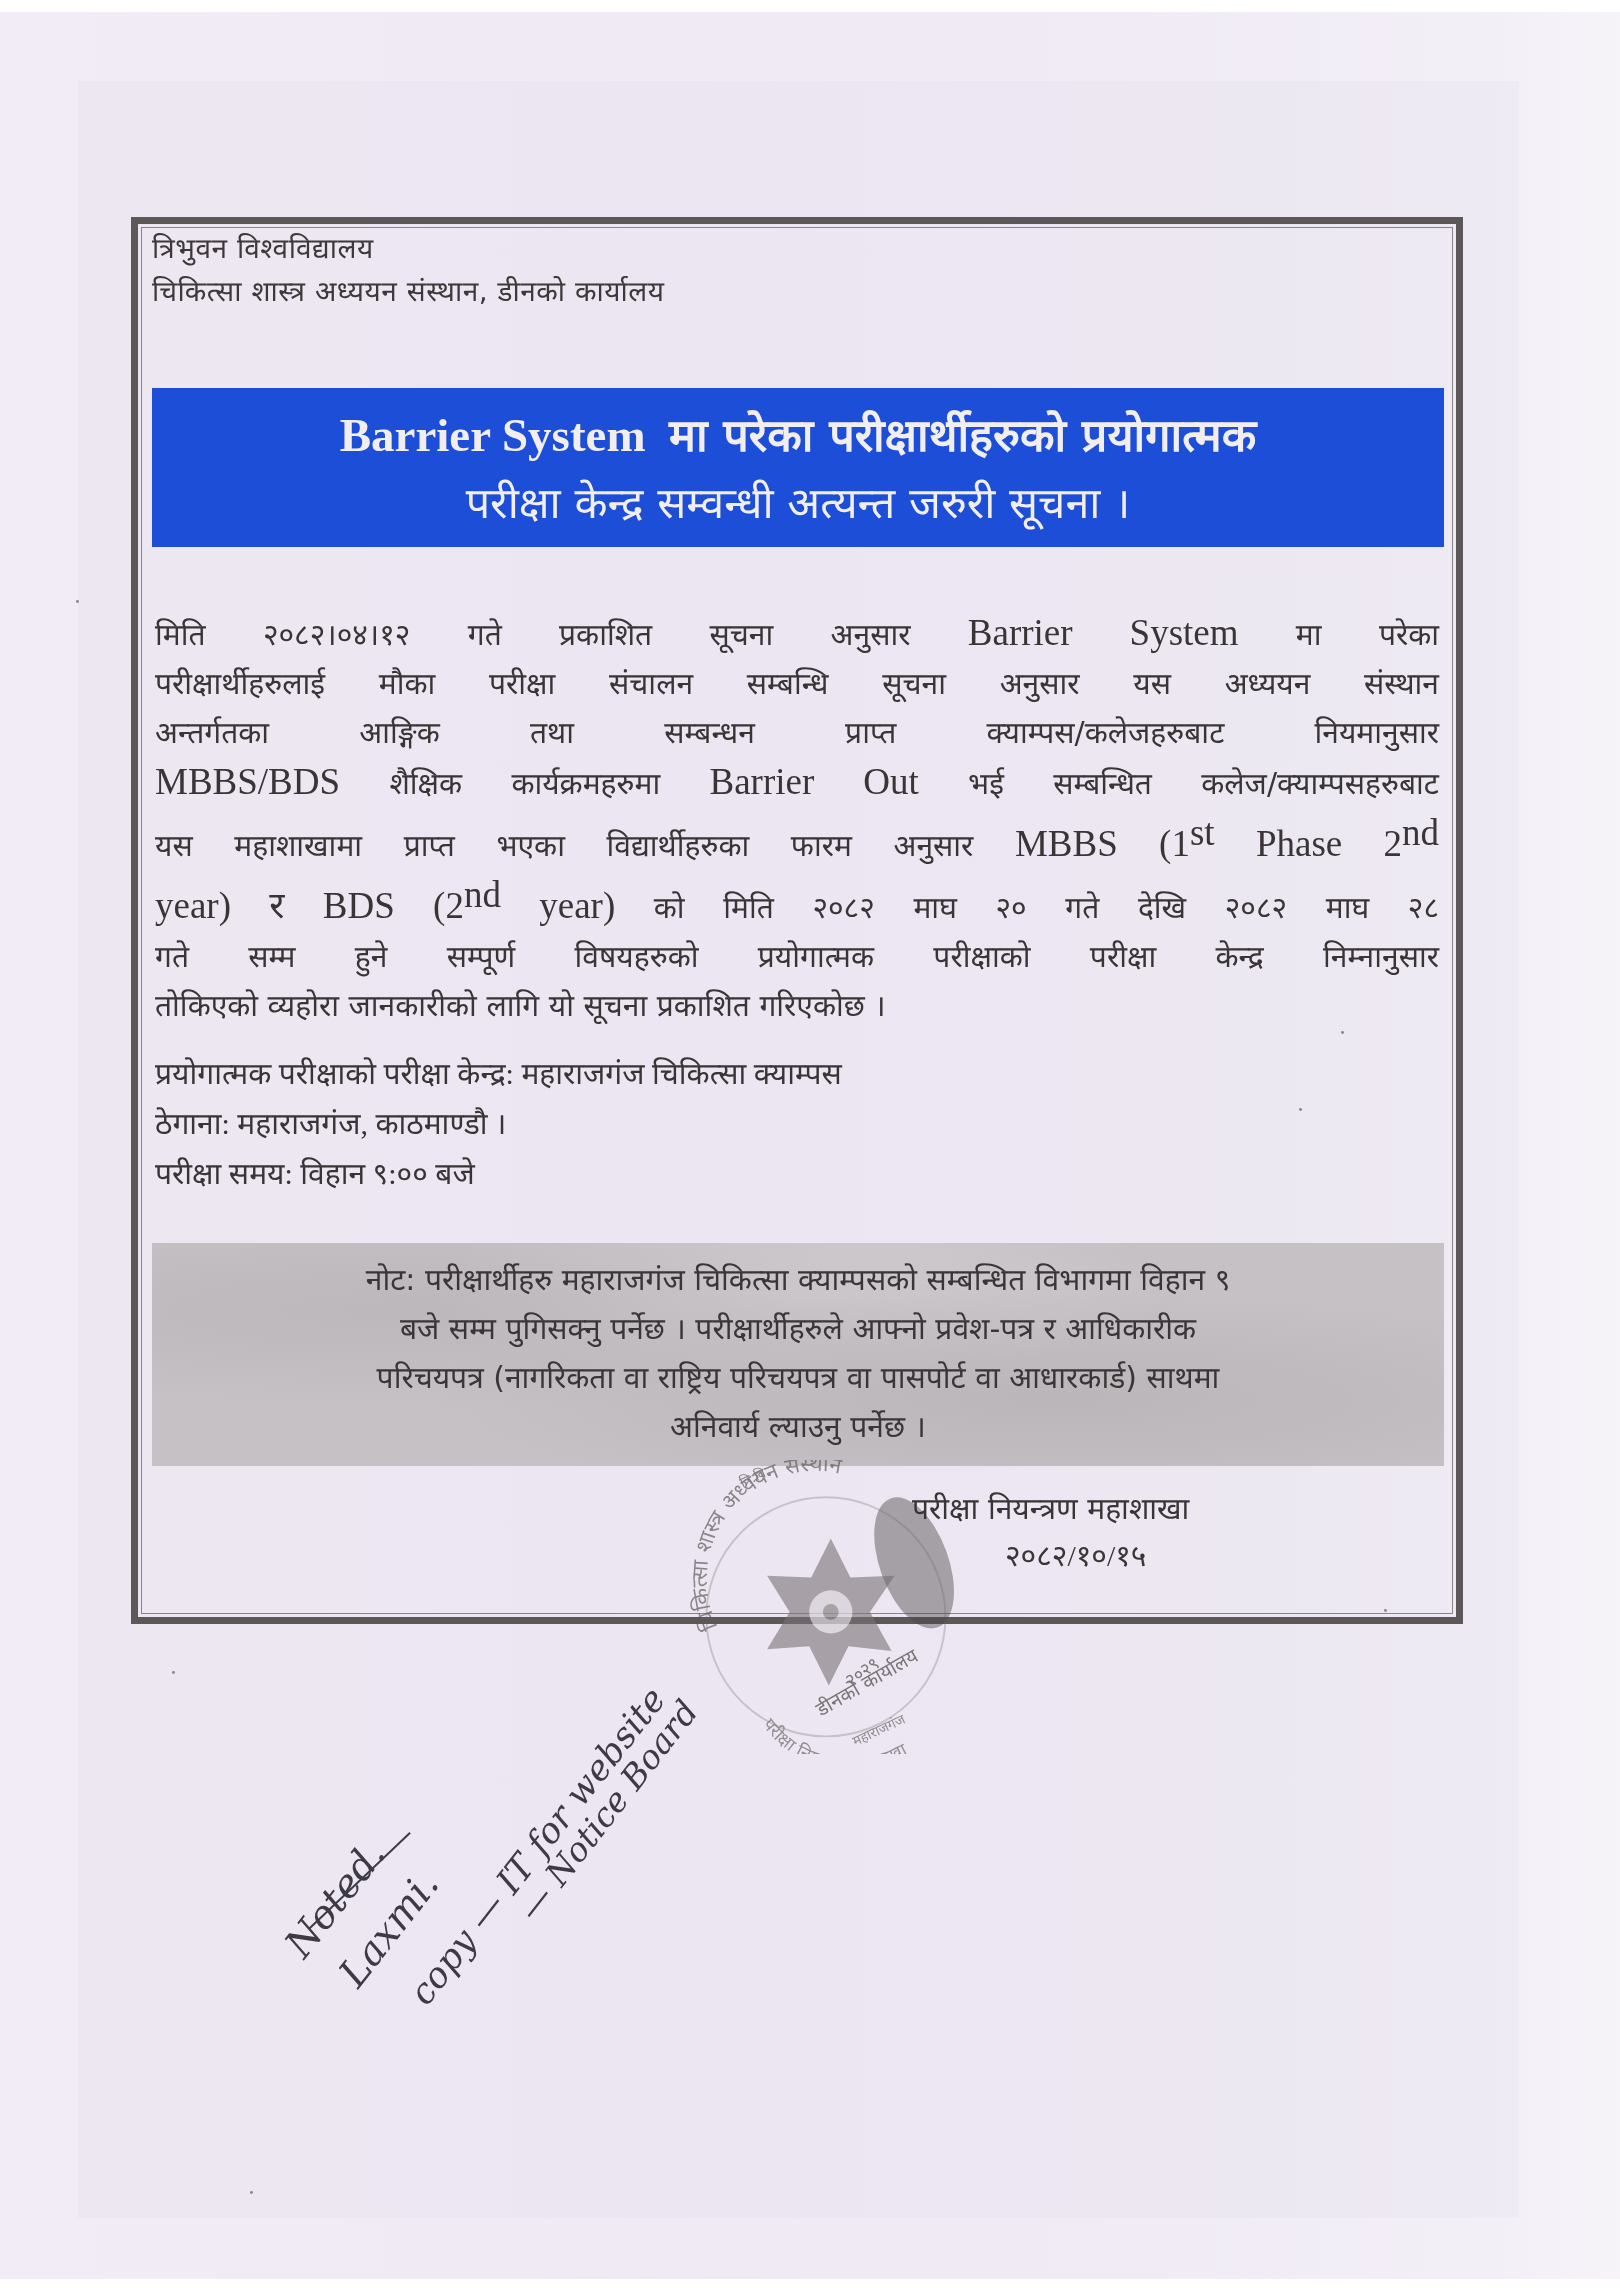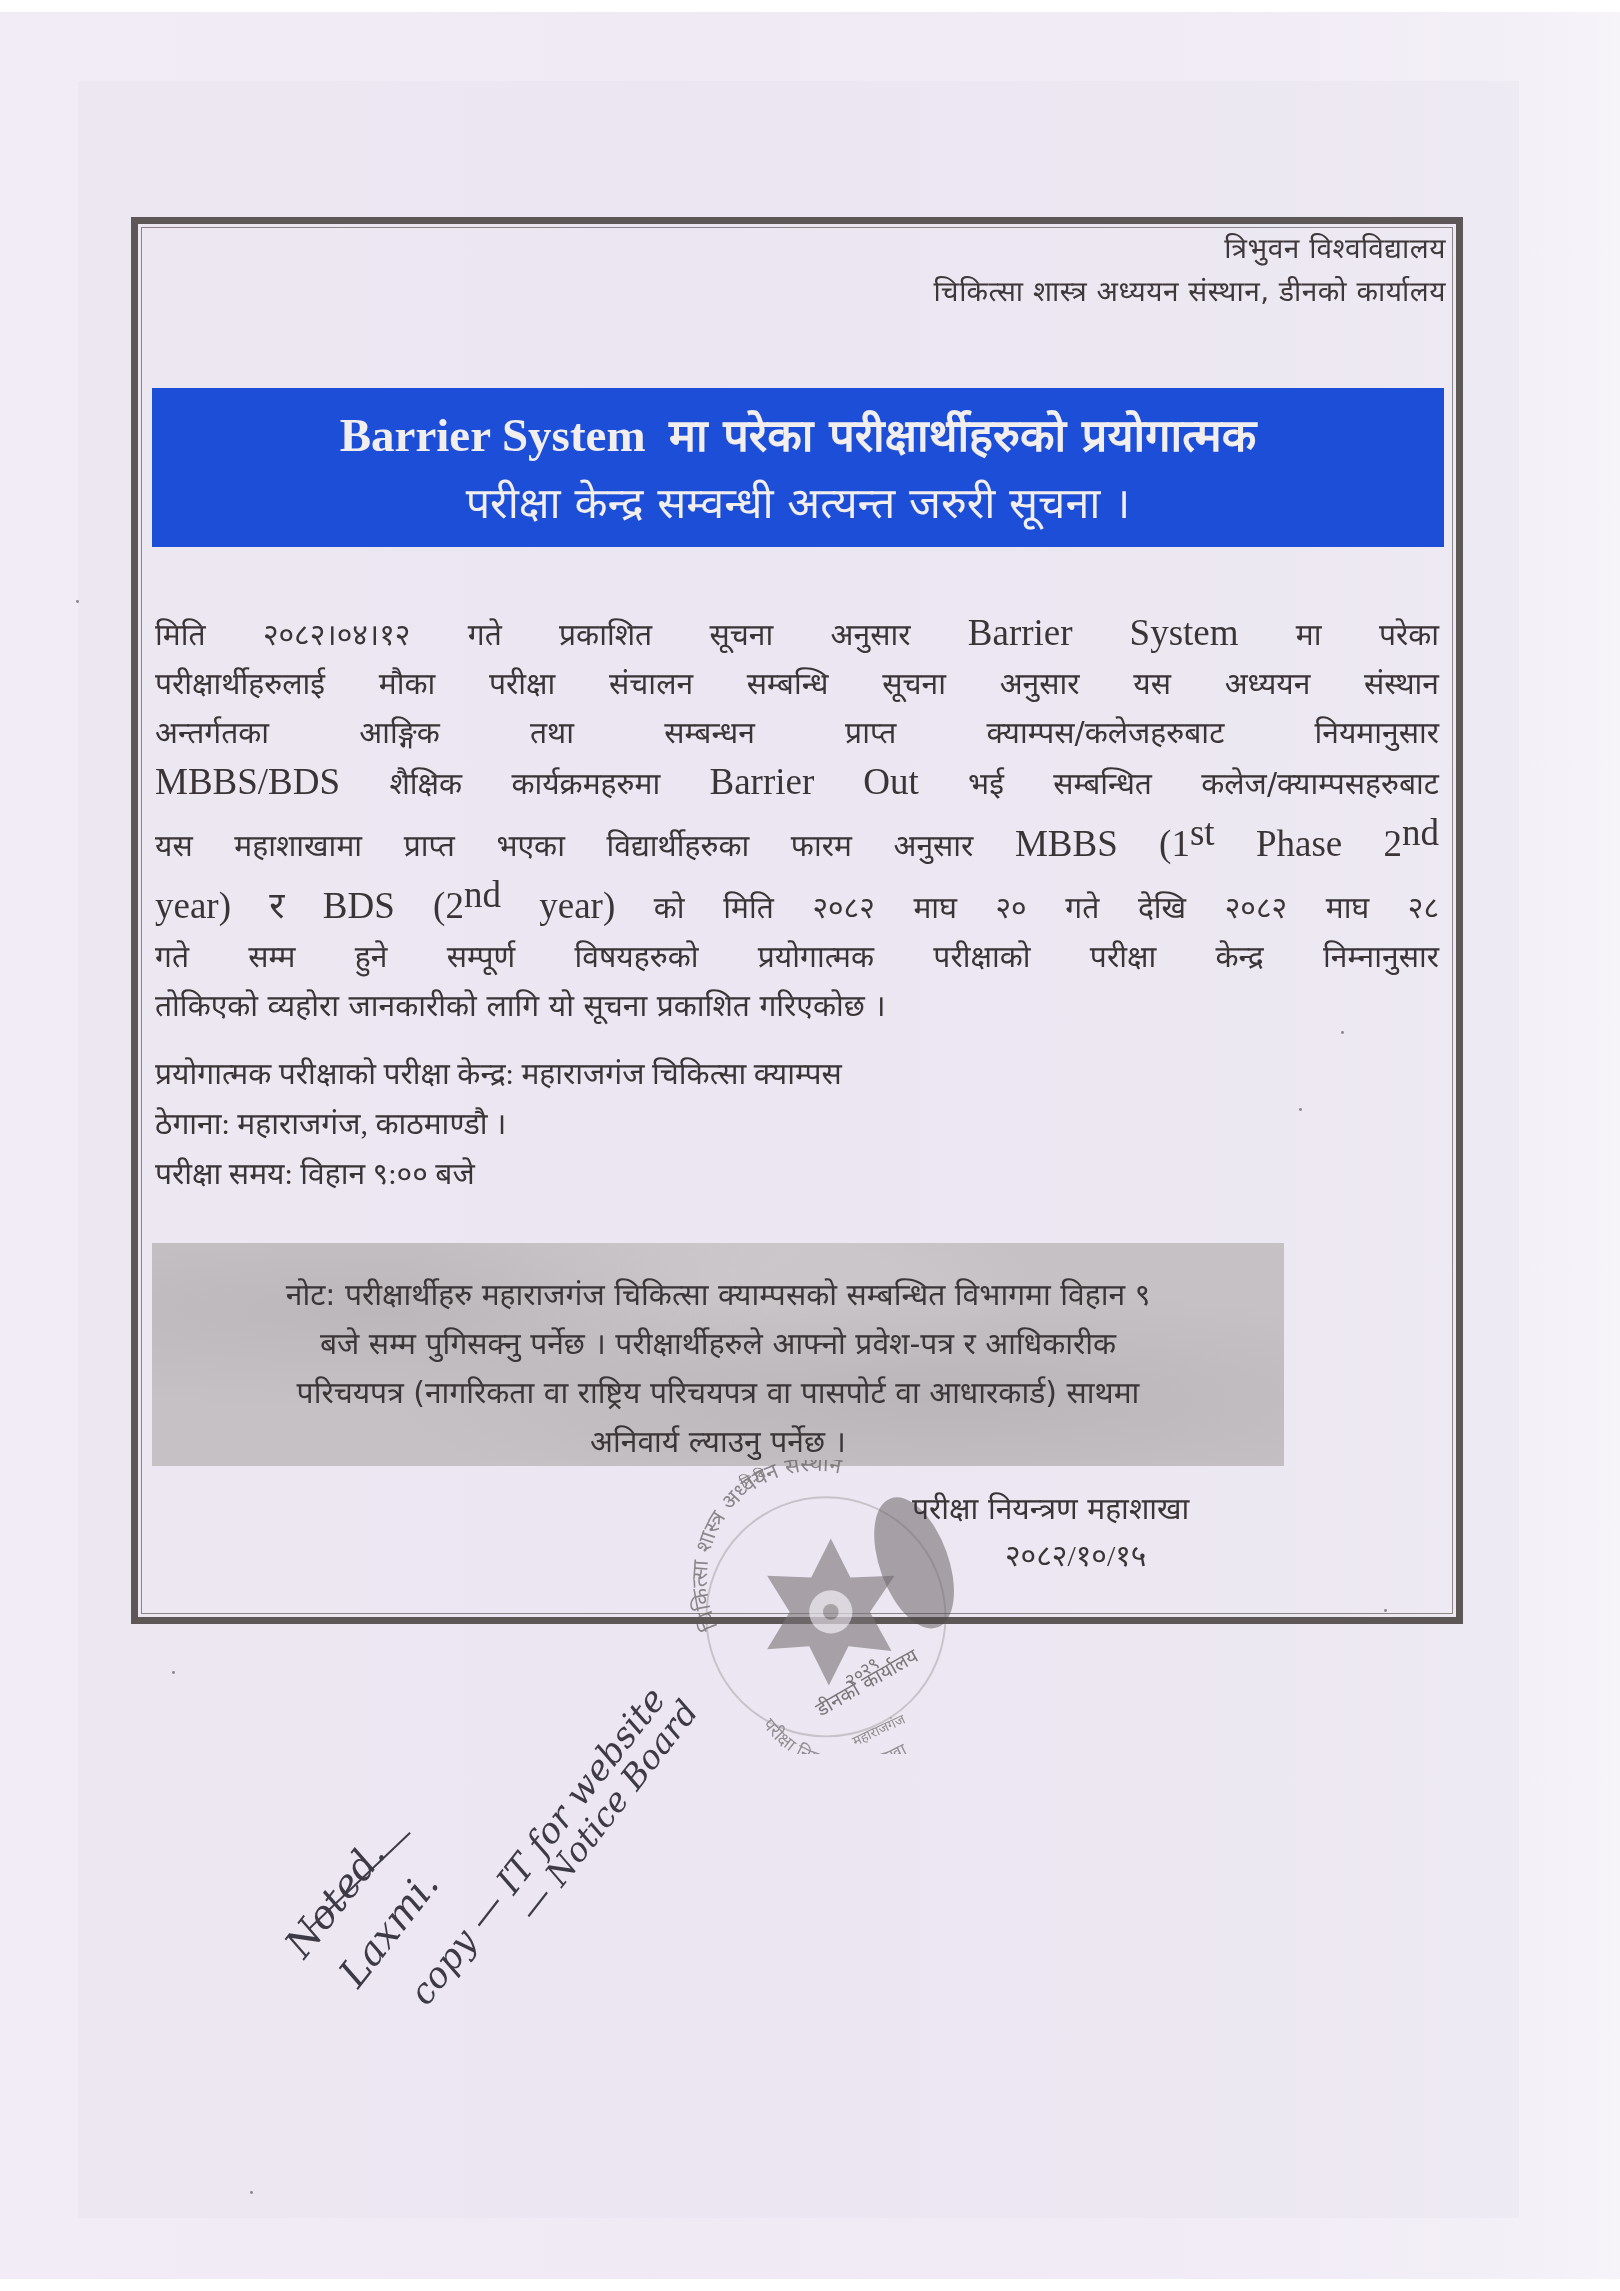--- a/index.html
+++ b/index.html
@@ -20,21 +20,21 @@
   
   .frame {
     position: absolute; left: 131px; top: 217px; width: 1332px; height: 1407px;
     border: 7.8px solid #5e5758; box-sizing: border-box;
   }
   .frame::after {
     content: ""; position: absolute; left: 2.9px; top: 2.9px; right: 2.9px; bottom: 2.9px;
     border: 1.5px solid #8a8486;
   }
   .header {
-    position: absolute; left: 152px; top: 227px; width: 1294px; text-align: right;
+    position: absolute; left: 152px; top: 227px; width: 1294px; text-align: left;
     font-family: "DejaVu Sans", sans-serif; color: #3e383a;
   }
   .header .line { font-size: 28px; line-height: 43px; letter-spacing: 0.5px; }
   .title-band {
     position: absolute; left: 152px; top: 388px; width: 1292px; height: 159px;
     background: #1d4ed8;
     color: #f2eeee; text-align: center;
     font-family: "DejaVu Sans", sans-serif;
   }
   .title-band .l1 { position: absolute; left: 0; right: 0; top: 17.6px; font-size: 45px; line-height: 59px; font-weight: bold; }
@@ -48,28 +48,28 @@
   }
   .body-para .line { display: block; text-align: justify; text-align-last: justify; white-space: nowrap; }
   .body-para .line.last { text-align-last: left; }
   .body-para .en { font-family: "Liberation Serif", serif; font-size: 37px; }
   .body-para sup { font-size: 19.6px; }
   .details {
     position: absolute; left: 155px; top: 1049px; width: 1078px;
     font-family: Liberation Serif, serif; font-size: 30px; line-height: 50px; color: #3a3436;
   }
   .note-box {
-    position: absolute; left: 152px; top: 1243px; width: 1132px; height: 223px;
+    position: absolute; left: 152px; top: 1243px; width: 1292px; height: 223px;
     background:
       radial-gradient(ellipse at 20% 30%, rgba(180,175,178,0.55) 0%, rgba(0,0,0,0) 45%),
       radial-gradient(ellipse at 70% 70%, rgba(175,170,173,0.5) 0%, rgba(0,0,0,0) 50%),
       radial-gradient(ellipse at 50% 20%, rgba(215,212,215,0.6) 0%, rgba(0,0,0,0) 40%),
       #c6c1c4;
     font-family: "DejaVu Sans", sans-serif; font-size: 30px; line-height: 49px; color: #3b3537;
-    text-align: center; padding-top: 27px; box-sizing: border-box;
+    text-align: center; padding-top: 12px; box-sizing: border-box;
   }
   .note-box .line { display: block; white-space: nowrap; }
   .sign-block {
     position: absolute; left: 912px; top: 1485px; width: 412px;
     font-family: "DejaVu Sans", sans-serif; color: #3a3436;
   }
   .sign-block .office { font-size: 30px; line-height: 47px; }
   .sign-block .date { font-size: 30px; line-height: 47px; padding-left: 93px; font-family: Liberation Serif, serif; }
   
   .stamp {

